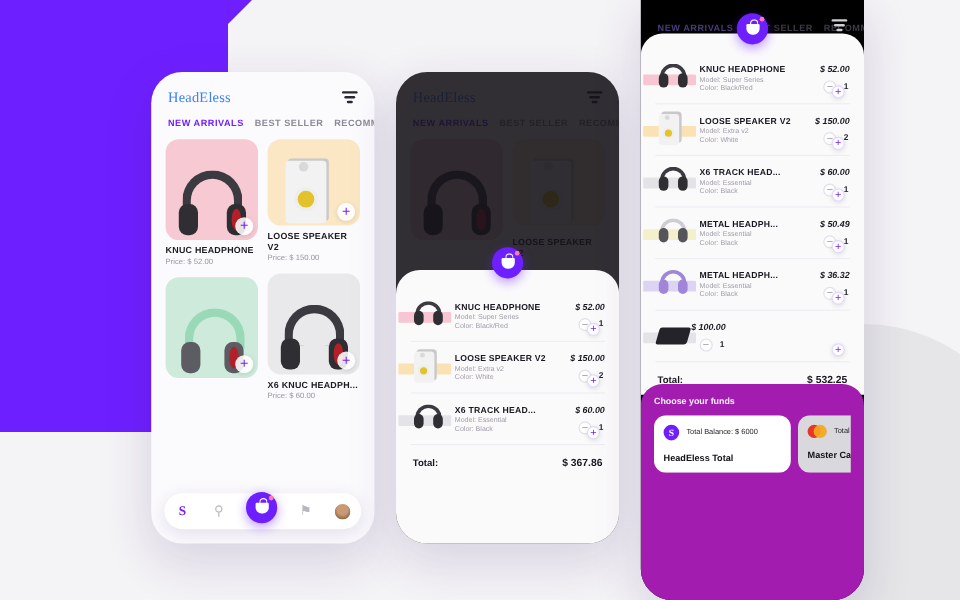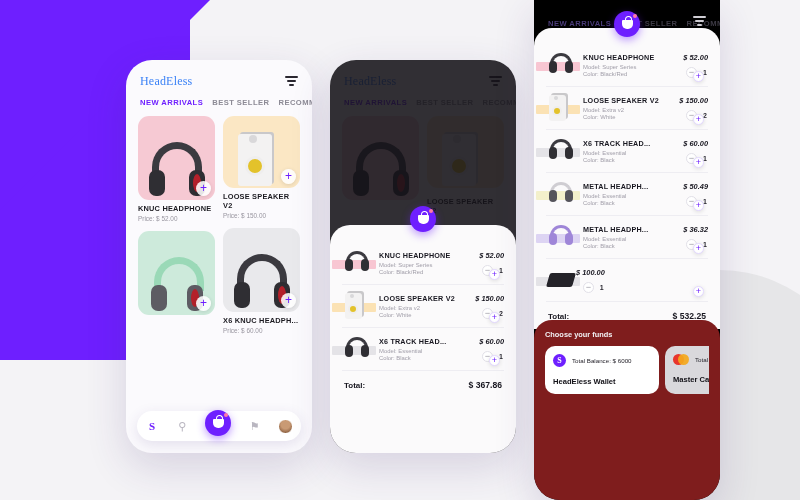--- a/index.html
+++ b/index.html
@@ -174,21 +174,21 @@
   .p3-brand { font-family: "Liberation Serif", serif; font-weight: bold; font-size: 12px; color: #fff; }
   .p3-menu i { background: #cfcdd4 !important; }
   .p3-tabs .tab { color: #3d3a45; }
   .p3-tabs .tab.active { color: #4a3b78; }
   .p3-sheet {
     position: absolute; left: 0; right: 0; top: 28px;
     background: #fbfafb; border-radius: 18px 18px 0 0;
     padding: 16px 12px 8px 12px; z-index: 5;
   }
   .p3-fab { position: absolute; left: 50%; top: 17px; transform: translateX(-50%); z-index: 6; }
-  .funds-sec { position: absolute; left: 0; right: 0; top: 320px; bottom: 0; background: #7f1d1d; z-index: 5; padding: 10px 11px 0 11px; border-radius: 18px 18px 0 0; }
+  .funds-sec { position: absolute; left: 0; right: 0; top: 320px; bottom: 0; background: #a21caf; z-index: 5; padding: 10px 11px 0 11px; border-radius: 18px 18px 0 0; }
   .funds-title { font-size: 7.4px; color: #f2f1f4; font-weight: bold; margin-bottom: 7px; }
   .fund-cards { display: flex; gap: 6px; overflow: hidden; }
   .fund-card { border-radius: 10px; padding: 8px 8px; min-width: 114px; flex: 0 0 auto; }
   .fund-card.a { background: #fff; }
   .fund-card.b { background: #d9d8dc; }
   .fund-top { display: flex; align-items: center; gap: 6px; }
   .fund-logo { width: 13px; height: 13px; border-radius: 50%; background: #6E1FFF; color: #fff; font-family: "Liberation Serif", serif; font-size: 8px; line-height: 13px; text-align: center; font-weight: bold; }
   .mc { width: 16px; height: 11px; position: relative; }
   .mc i { position: absolute; top: 0; width: 11px; height: 11px; border-radius: 50%; }
   .mc i:first-child { left: 0; background: #e8352c; }
@@ -593,21 +593,21 @@
   </div>
 
   <div class="funds-sec">
     <div class="funds-title">Choose your funds</div>
     <div class="fund-cards">
       <div class="fund-card a">
         <div class="fund-top">
           <div class="fund-logo">S</div>
           <div class="fund-bal">Total Balance: $ 6000</div>
         </div>
-        <div class="fund-name">HeadEless Wallet</div>
+        <div class="fund-name">HeadEless Total</div>
       </div>
       <div class="fund-card b">
         <div class="fund-top">
           <div class="mc">
               <i></i>
               <i></i>
             </div>
           <div class="fund-bal">Total Balance</div>
         </div>
         <div class="fund-name">Master Card</div>

